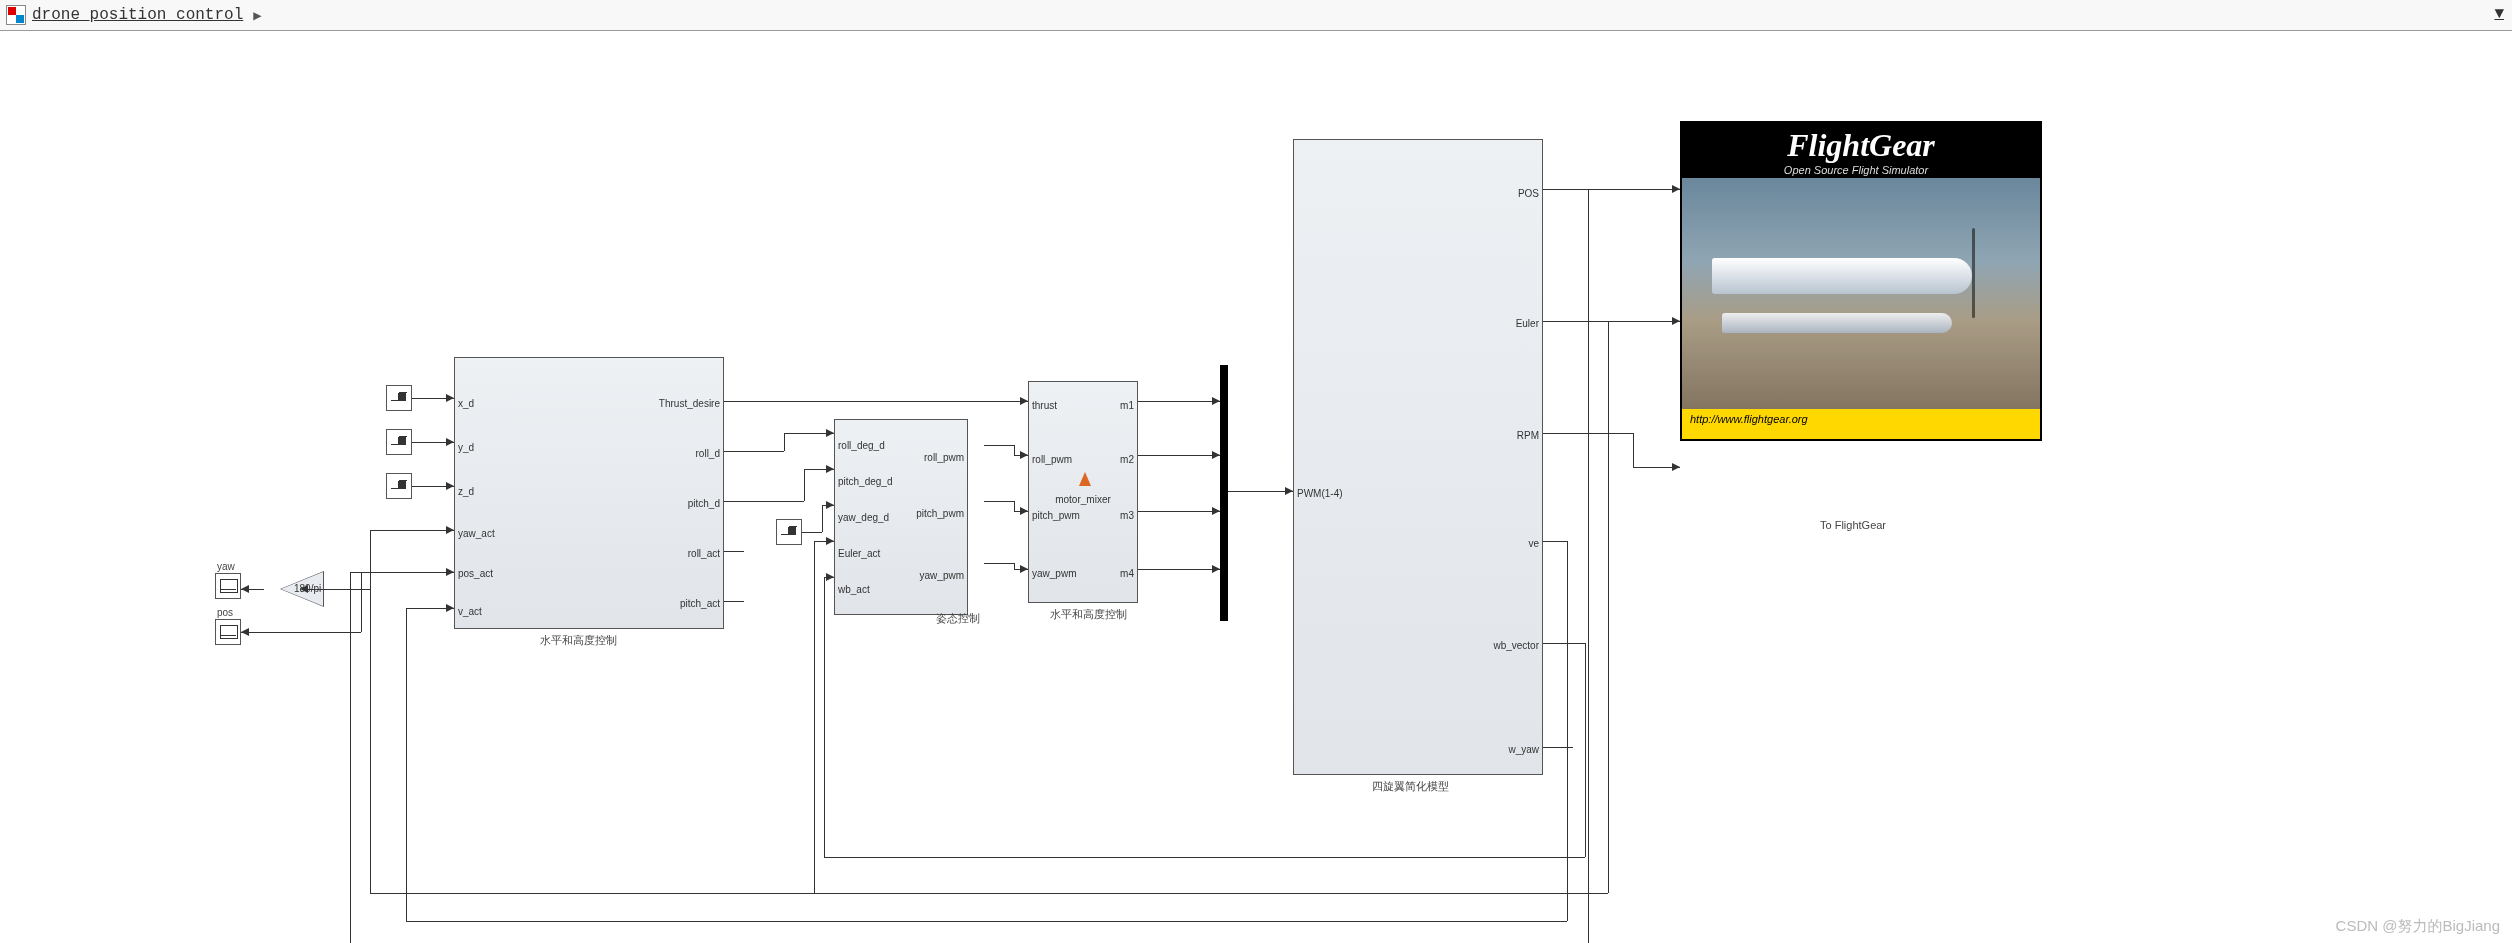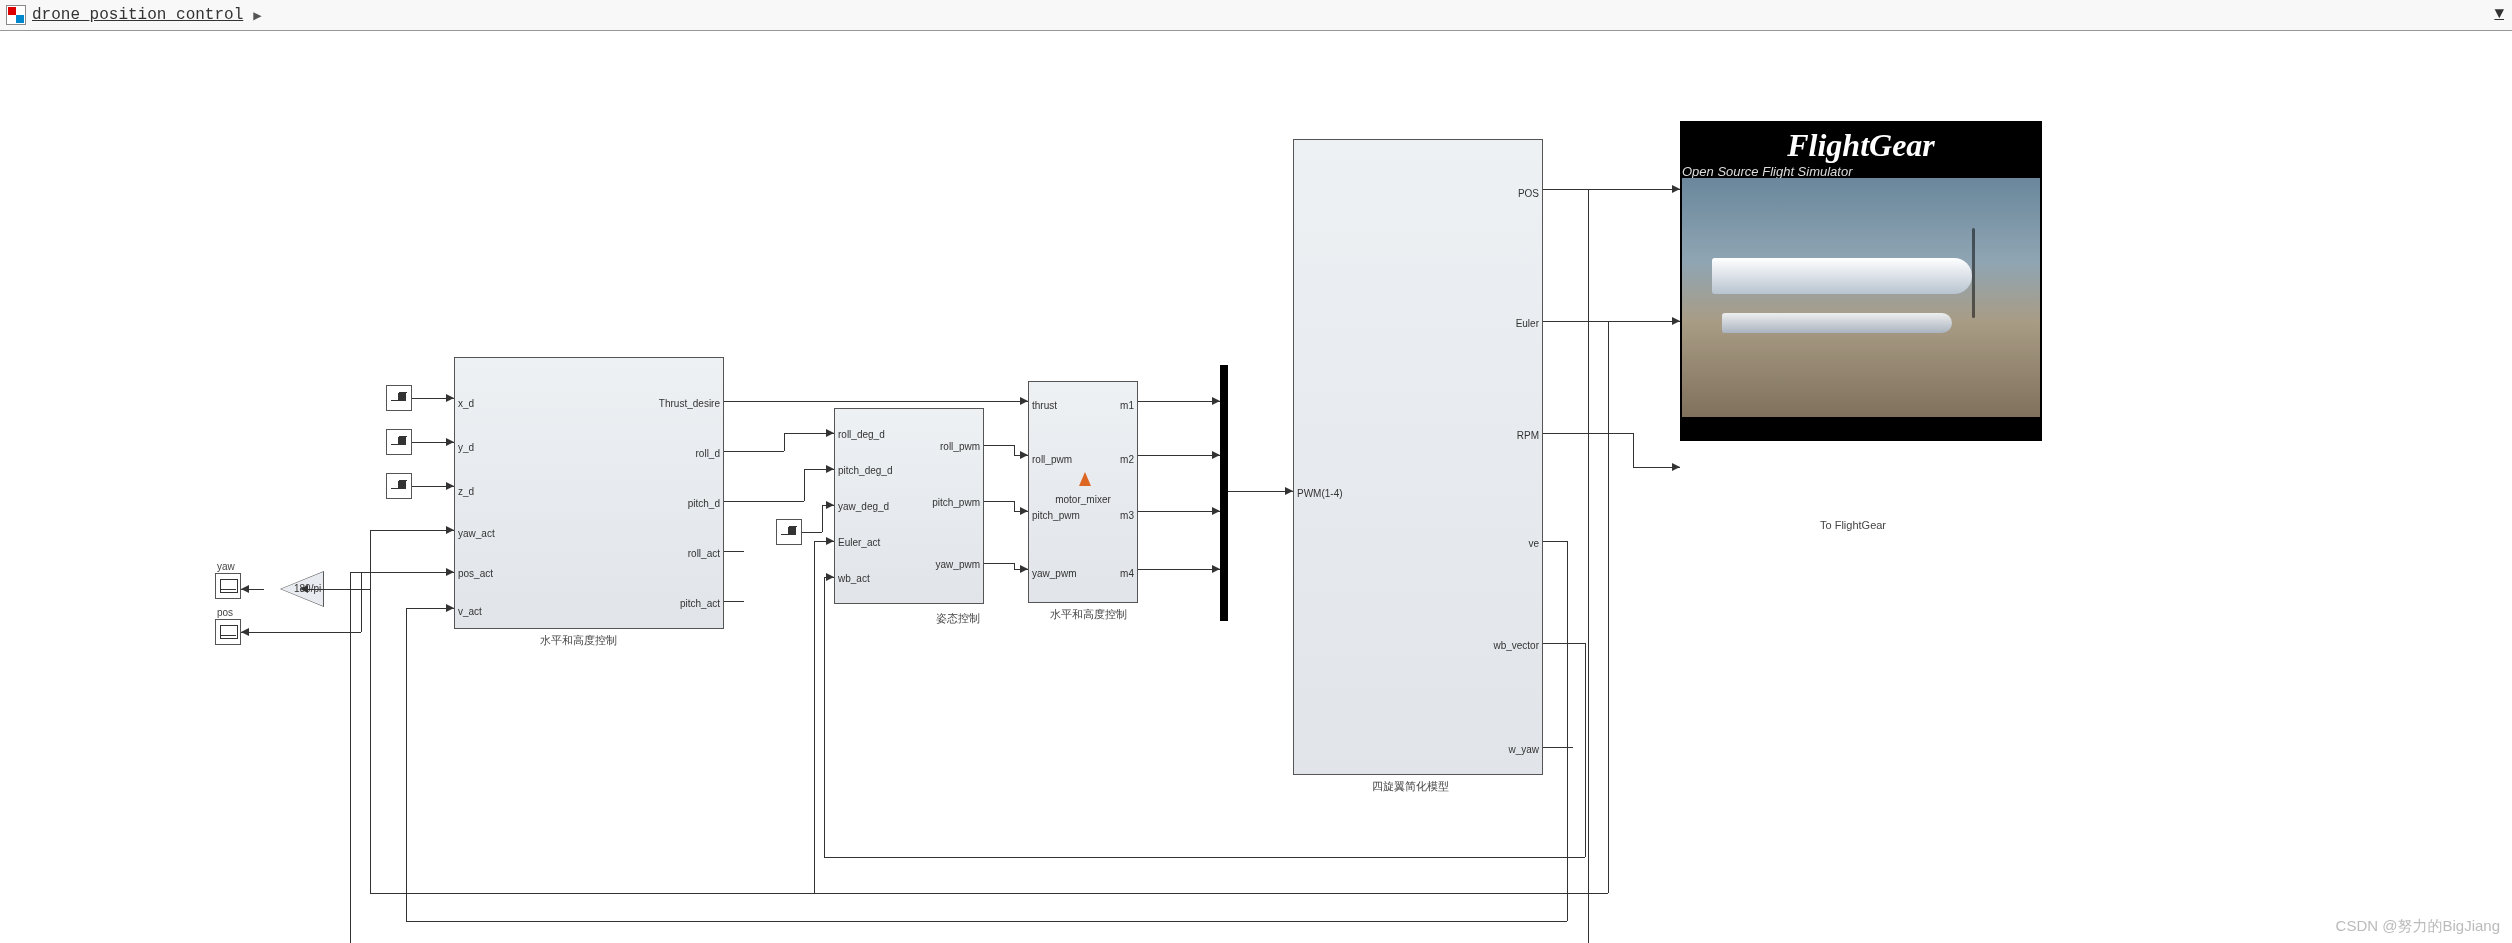--- a/index.html
+++ b/index.html
@@ -26,21 +26,21 @@
 .gain::after{content:"";position:absolute;left:1px;top:-17px;width:0;height:0;border-top:17px solid transparent;border-bottom:17px solid transparent;border-right:42px solid #e8ebef}
 .gain .lbl{position:absolute;left:14px;top:-6px;font-size:10px;color:#333;z-index:2}
 .mux{position:absolute;width:8px;background:#000}
 .line{position:absolute;background:#333}
 .hline{height:1px}
 .vline{width:1px}
 .arrow-r{position:absolute;width:0;height:0;border-top:4px solid transparent;border-bottom:4px solid transparent;border-left:8px solid #333}
 .arrow-l{position:absolute;width:0;height:0;border-top:4px solid transparent;border-bottom:4px solid transparent;border-right:8px solid #333}
 .fg{position:absolute;border:2px solid #000;background:#000;box-sizing:border-box}
 .fg .head{color:#fff;font-style:italic;font-family:Georgia,serif}
-.fg .sub{color:#ddd;font-size:13px;font-style:italic;text-align:left;padding-right:10px}
+.fg .sub{color:#ddd;font-size:11px;font-style:italic;text-align:center;padding-right:10px}
 .fg .url{position:absolute;left:0;right:0;bottom:0;height:22px;background:#ffd800;color:#000;font-size:11px;padding:4px 8px;font-style:italic}
 .fg .plane{position:absolute;left:0;top:55px;right:0;bottom:22px;background:linear-gradient(180deg,#6a879c 0%,#8fa5b3 35%,#a99c85 60%,#7f715c 100%);overflow:hidden}
 .fg .fuselage{position:absolute;left:30px;top:80px;width:260px;height:36px;background:linear-gradient(180deg,#fff,#b8c4d0);border-radius:6px 40px 40px 6px}
 .fg .prop{position:absolute;left:290px;top:50px;width:3px;height:90px;background:rgba(0,0,0,.5);border-radius:2px}
 .fg .float{position:absolute;left:40px;top:135px;width:230px;height:20px;background:linear-gradient(180deg,#eee,#aab4c0);border-radius:4px 14px 14px 4px}
 .watermark{position:absolute;right:12px;bottom:8px;font-size:15px;color:#bbb}
 .matlab-icon{width:24px;height:20px;position:relative;margin:0 auto}
 .matlab-icon::before{content:"";position:absolute;left:8px;top:0;width:0;height:0;border-left:6px solid transparent;border-right:6px solid transparent;border-bottom:14px solid #d62}
 .mixer-label{font-size:10px;color:#333;text-align:center}
 </style>
@@ -78,21 +78,21 @@
     <div class="port left" style="top:210px">pos_act</div>
     <div class="port left" style="top:248px">v_act</div>
     <div class="port right" style="top:40px">Thrust_desire</div>
     <div class="port right" style="top:90px">roll_d</div>
     <div class="port right" style="top:140px">pitch_d</div>
     <div class="port right" style="top:190px">roll_act</div>
     <div class="port right" style="top:240px">pitch_act</div>
   </div>
   <div class="title" style="left:540px;top:602px">水平和高度控制</div>
 
-  <div class="blk" style="left:834px;top:377px;width:150px;height:196px">
+  <div class="blk" style="left:834px;top:388px;width:134px;height:196px">
     <div class="port left" style="top:20px">roll_deg_d</div>
     <div class="port left" style="top:56px">pitch_deg_d</div>
     <div class="port left" style="top:92px">yaw_deg_d</div>
     <div class="port left" style="top:128px">Euler_act</div>
     <div class="port left" style="top:164px">wb_act</div>
     <div class="port right" style="top:32px">roll_pwm</div>
     <div class="port right" style="top:88px">pitch_pwm</div>
     <div class="port right" style="top:150px">yaw_pwm</div>
   </div>
   <div class="title" style="left:936px;top:580px">姿态控制</div>
@@ -127,20 +127,21 @@
   <div class="title" style="left:1372px;top:748px">四旋翼简化模型</div>
 
   <div class="fg" style="left:1680px;top:90px;width:362px;height:320px">
     <div class="head" style="font-size:32px;font-weight:bold;text-align:center;margin-top:4px">FlightGear</div>
     <div class="sub">Open Source Flight Simulator</div>
     <div class="plane">
       <div class="prop"></div>
       <div class="fuselage"></div>
       <div class="float"></div>
     </div>
+    <div class="url">http://www.flightgear.org</div>
     <div class="port left" style="top:62px;color:#ccc">Pos</div>
     <div class="port left" style="top:196px;color:#ccc">Euler</div>
     <div class="port left" style="top:344px;color:#ccc">rotorRPMs</div>
   </div>
   <div class="title" style="left:1820px;top:488px">To FlightGear</div>
 
   <div class="line hline" style="left:412px;top:367px;width:42px"></div>
     <div class="arrow-r" style="left:446px;top:363px"></div>
   <div class="line hline" style="left:412px;top:411px;width:42px"></div>
     <div class="arrow-r" style="left:446px;top:407px"></div>

